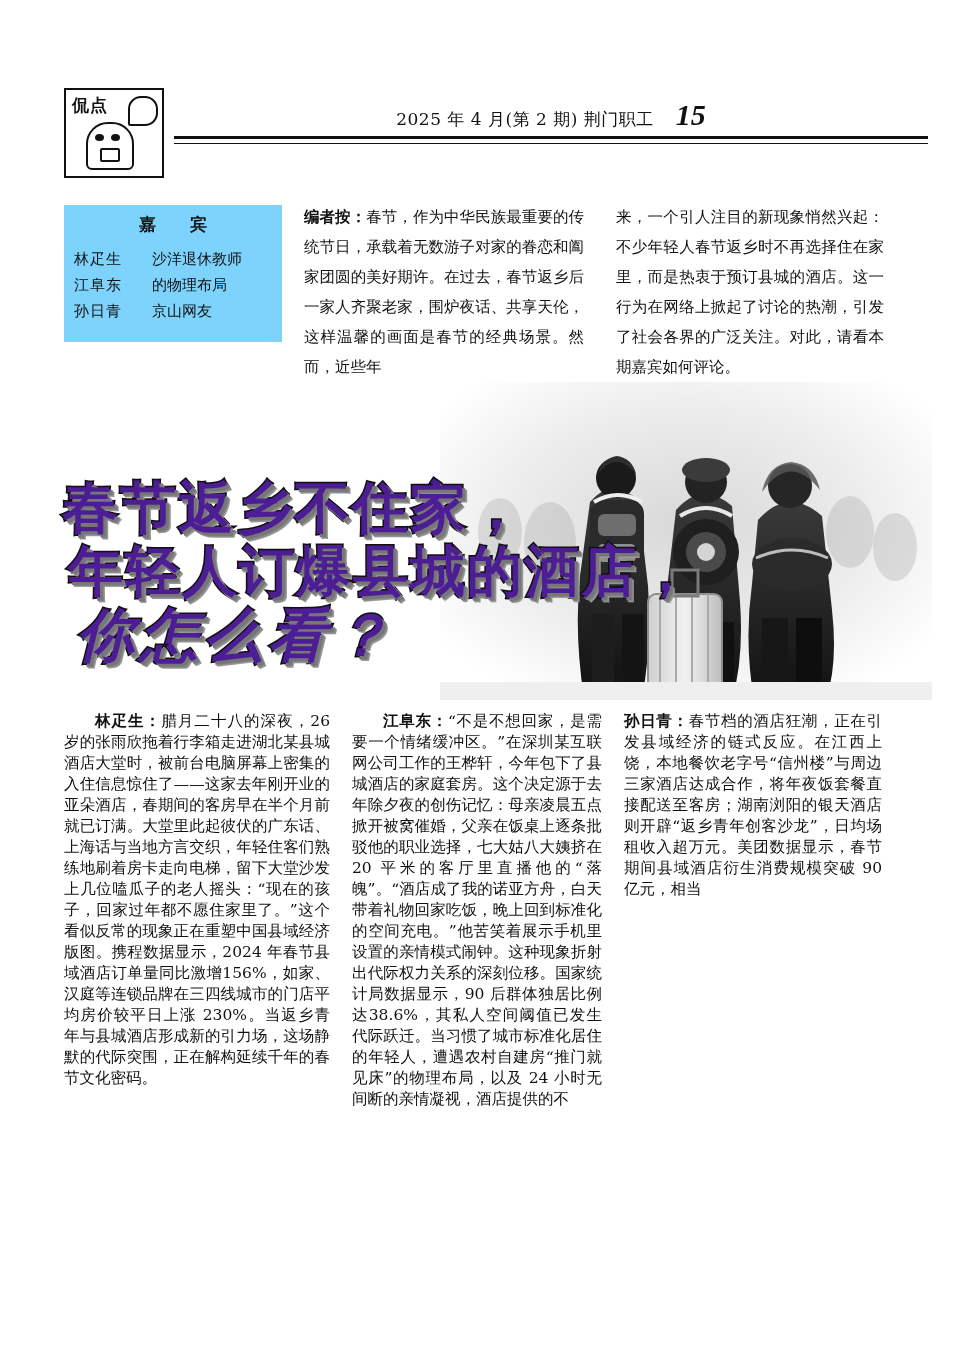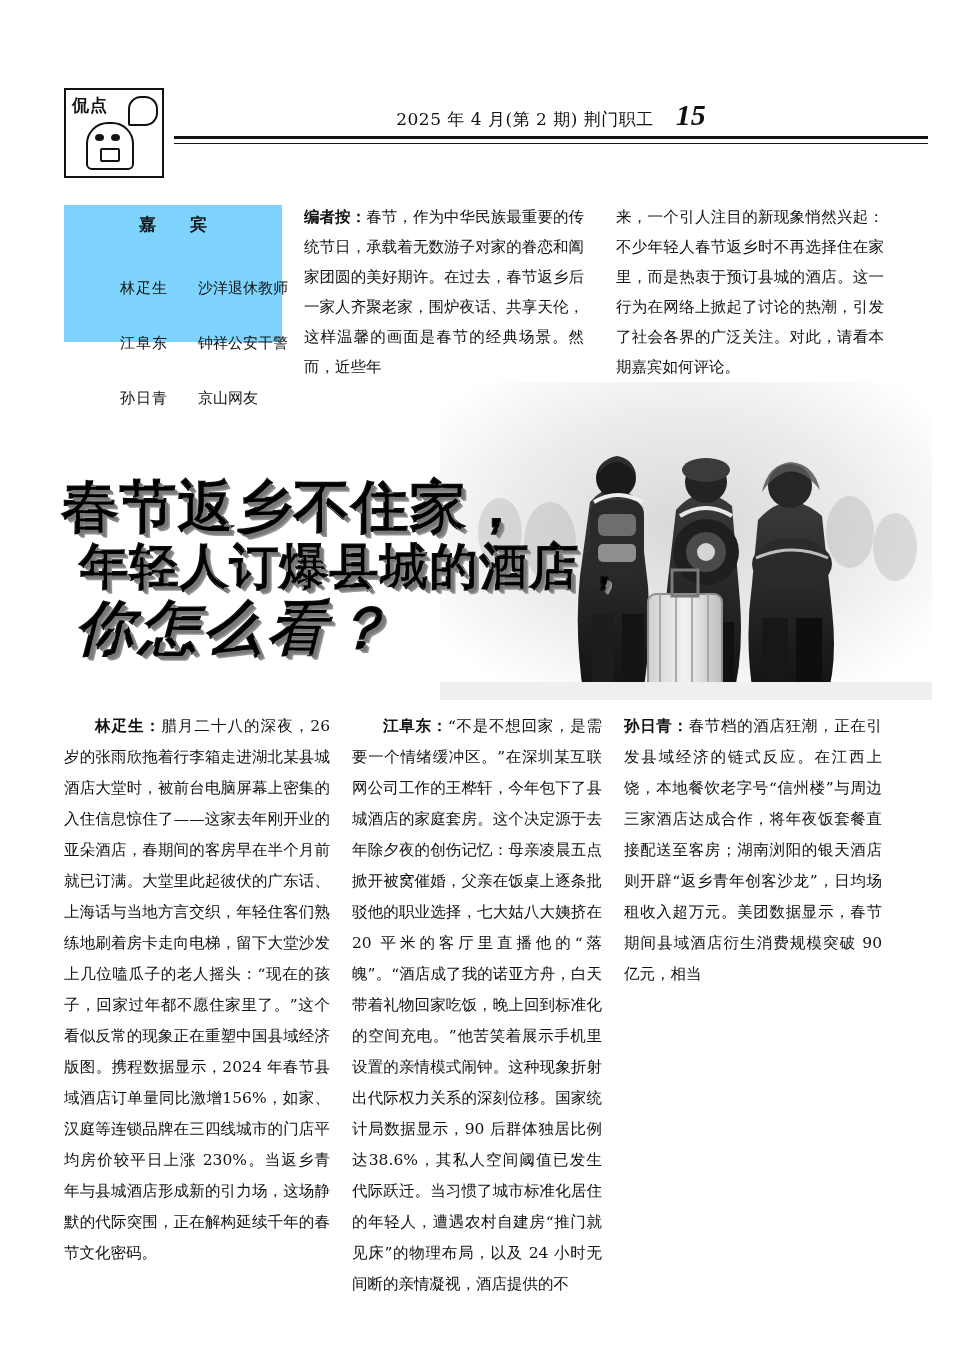--- a/index.html
+++ b/index.html
@@ -155,25 +155,23 @@
   .guest-row {
     font-size: 15px;
     line-height: 26px;
     font-family: "DejaVu Serif", serif;
     white-space: nowrap;
   }
   .guest-row .gname {
     display: inline-block;
     width: 78px;
     letter-spacing: 1px;
-    margin-left: 46px;
   }
   .guest-row .grole {
     display: inline-block;
-    margin-top: 29px;
   }
 
   
   .editor-col {
     position: absolute;
     top: 202px;
     font-size: 15.5px;
     line-height: 30px;
     text-align: justify;
     text-justify: inter-ideograph;
@@ -199,48 +197,48 @@
 
   
   .headline {
     position: absolute;
     left: 46px;
     top: 478px;
     width: 560px;
   }
   .hl {
     font-family: "DejaVu Serif", serif;
-    font-weight: normal;
-    color: #000000;
+    font-weight: bold;
+    color: #4c1d95;
     line-height: 1.04;
     letter-spacing: 2px;
     -webkit-text-stroke: 3px #111;
     paint-order: stroke fill;
     text-shadow:
       3px 3px 0 #777,
       4px 4px 0 #888,
       5px 5px 0 #999;
     margin: 0 0 6px 0;
     white-space: nowrap;
   }
   .hl1 { font-size: 56px; }
-  .hl2 { font-size: 48px; margin-left: 18px; }
+  .hl2 { font-size: 55px; margin-left: 6px; }
   .hl3 {
     font-size: 58px;
     margin-left: 14px;
     font-style: italic;
     letter-spacing: 6px;
   }
 
   
   .body-col {
     position: absolute;
     top: 710px;
     font-size: 15.5px;
-    line-height: 31px;
+    line-height: 21px;
     text-align: justify;
     text-justify: inter-ideograph;
     font-family: "DejaVu Serif", serif;
   }
   #body-col-1 { left: 48px;  width: 266px; }
   #body-col-2 { left: 336px; width: 250px; }
   #body-col-3 { left: 608px; width: 258px; }
   .speaker {
     font-weight: bold;
   }
@@ -271,21 +269,21 @@
     <div class="header-rule"></div>
     <div class="header-rule2"></div>
   </div>
 
   <div class="guest-box">
     <div class="guest-title">嘉 宾</div>
     <div class="guest-row">
       <span class="gname">林疋生</span><span class="grole">沙洋退休教师</span>
     </div>
     <div class="guest-row">
-      <span class="gname">江阜东</span><span class="grole">钟祥公安干警</span>
+      <span class="gname">江阜东</span><span class="grole">的物理布局</span>
     </div>
     <div class="guest-row">
       <span class="gname">孙日青</span><span class="grole">京山网友</span>
     </div>
   </div>
 
   <div class="editor-col" id="editor-col-a">
     <span class="lead-label">编者按：</span><span>春节，作为中华民族最重要的传统节日，承载着无数游子对家的眷恋和阖家团圆的美好期许。在过去，春节返乡后一家人齐聚老家，围炉夜话、共享天伦，这样温馨的画面是春节的经典场景。然而，近些年</span>
   </div>
   <div class="editor-col" id="editor-col-b">

